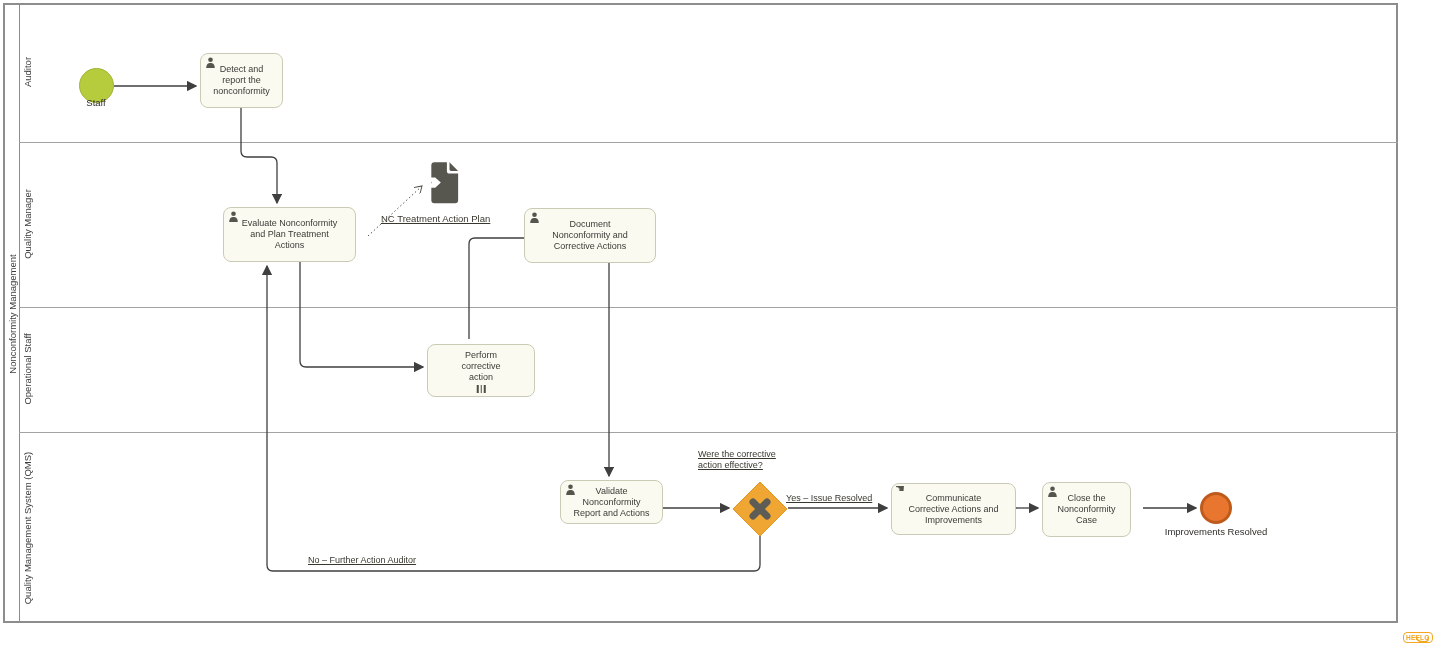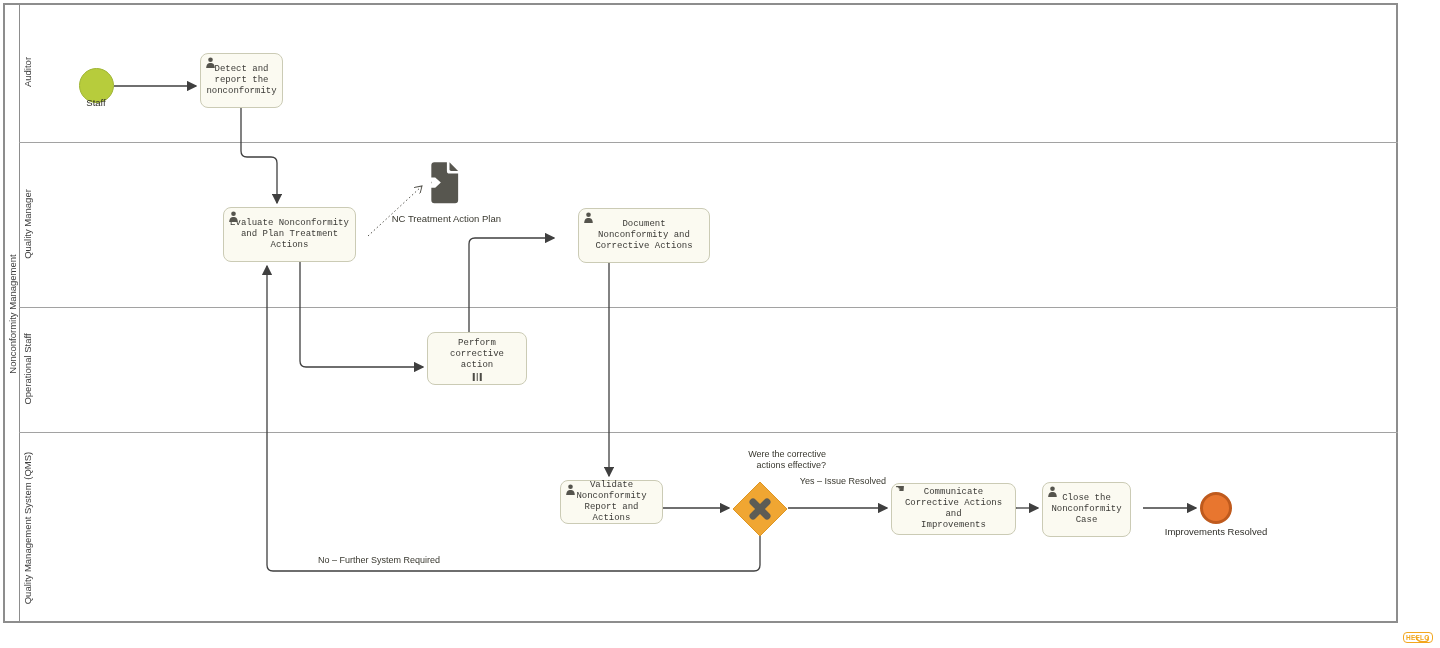--- a/index.html
+++ b/index.html
@@ -18,34 +18,34 @@
   
   .pool{left:3px;top:3px;width:1395px;height:620px;border:2px solid var(--lane-border);box-sizing:border-box;}
   .pool-divider{left:19px;top:3px;width:0;height:620px;border-left:1.5px solid var(--lane-border);}
   .lane-line{left:19px;width:1379px;height:0;border-top:1px solid #a2a2a2;}
   .vlabel{position:absolute;white-space:nowrap;transform:translate(-50%,-50%) rotate(-90deg);
           font-size:9.5px;color:#3c3c3c;}
   
   .task{display:flex;align-items:center;justify-content:center;text-align:center;
         background:var(--task-fill);border:1px solid var(--task-border);border-radius:8px;
         font-size:9px;line-height:11px;box-sizing:border-box;padding:2px 6px;}
-  .tlabel{white-space:pre-line;font-family:Liberation Mono, monospace;}
+  .tlabel{white-space:pre-line;}
   .task-icon{position:absolute;left:4px;top:3px;width:11px;height:11px;}
   .task-icon svg{display:block;}
   .hand-icon{position:absolute;left:3px;top:-1px;font-size:11px;color:var(--icon);
              font-family:"DejaVu Sans",sans-serif;}
   .mi-marker{position:absolute;left:50%;bottom:3px;transform:translateX(-50%);display:flex;gap:2px;}
   .mi-marker i{display:block;width:1.5px;height:8px;background:#4c4b45;}
   
   .event{border-radius:50%;box-sizing:border-box;}
   .event.start{left:79px;top:68px;width:35px;height:35px;background:var(--start-fill);
                border:1.5px solid var(--start-stroke);}
   .event.end{left:1200px;top:492px;width:32px;height:32px;background:var(--end-fill);
              border:3px solid var(--end-stroke);}
-  .edge-label{position:absolute;font-size:9px;text-align:right;white-space:pre-line;line-height:11px;color:#39382f;}
+  .edge-label{position:absolute;font-size:9px;text-align:left;white-space:pre-line;line-height:11px;color:#39382f;text-decoration:underline;}
   .node-label{position:absolute;font-size:9.5px;text-align:center;color:#2e2d28;}
   
   svg.wires{left:0;top:0;}
   .flow{fill:none;stroke:var(--flow-line);stroke-width:1.3px;}
   .assoc{fill:none;stroke:#55544d;stroke-width:1px;stroke-dasharray:1.5,2.5;}
   #arrhead path{fill:var(--flow-line);}
   #oarrhead path{fill:none;stroke:#55544d;stroke-width:1px;}
   .gw-shape{fill:var(--gateway-fill);stroke:var(--gateway-stroke);stroke-width:1px;stroke-linejoin:round;}
   .gw-x{stroke:#5d5c55;stroke-width:7px;stroke-linecap:round;}
   .person{fill:var(--icon);}
@@ -124,33 +124,33 @@
       <svg viewBox="0 0 10 10" width="11" height="11">
           <circle class="person" cx="5" cy="2.5" r="2.1"></circle>
           <path class="person" d="M1.1,10 C1.1,6.7 2.9,5.5 5,5.5 C7.1,5.5 8.9,6.7 8.9,10 Z"></path>
         </svg>
     </span>
     <span class="tlabel">Evaluate Nonconformity
 and Plan Treatment
 Actions</span>
   </div>
 
-  <div class="abs task" style="left:578px;top:208px;width:132px;height:55px">
+  <div class="abs task" style="left:524px;top:208px;width:132px;height:55px">
     <span class="task-icon">
       <svg viewBox="0 0 10 10" width="11" height="11">
           <circle class="person" cx="5" cy="2.5" r="2.1"></circle>
           <path class="person" d="M1.1,10 C1.1,6.7 2.9,5.5 5,5.5 C7.1,5.5 8.9,6.7 8.9,10 Z"></path>
         </svg>
     </span>
     <span class="tlabel">Document
 Nonconformity and
 Corrective Actions</span>
   </div>
 
-  <div class="abs task" style="left:427px;top:332px;width:100px;height:53px">
+  <div class="abs task" style="left:427px;top:344px;width:108px;height:53px">
     <span class="tlabel" style="margin-bottom:8px">Perform
 corrective
 action</span>
     <span class="mi-marker">
         <i></i>
         <i></i>
         <i></i>
       </span>
   </div>
 
@@ -188,23 +188,23 @@
   <div class="abs" style="left:427px;top:159px;width:32px;height:48px">
     <svg viewBox="-5 0 37 48" width="32" height="48">
       <path d="M3.5,0 H18 V10 Q18,13 21,13 H31 V44 Q31,47.5 27.5,47.5 H3.5 Q0,47.5 0,44 V3.5 Q0,0 3.5,0 Z" fill="#57564f"></path>
       <path d="M21,0 L31,10 H23 Q21,10 21,8 Z" fill="#57564f"></path>
       <path d="M-3,17.5 H4.5 L11,23.5 L4.5,29.5 H-3 L0.5,23.5 Z" fill="#ffffff"></path>
     </svg>
   </div>
   <div class="edge-label" style="left:381px;top:213px;width:120px;font-size:9.5px">NC Treatment Action Plan</div>
 
   <div class="edge-label" style="left:698px;top:449px;width:128px">Were the corrective
-actions effective?</div>
-  <div class="edge-label" style="left:786px;top:476px;width:100px">Yes – Issue Resolved</div>
-  <div class="edge-label" style="left:308px;top:555px;width:132px">No – Further System Required</div>
+action effective?</div>
+  <div class="edge-label" style="left:786px;top:493px;width:100px">Yes – Issue Resolved</div>
+  <div class="edge-label" style="left:308px;top:555px;width:132px">No – Further Action Auditor</div>
 
   <div class="abs heflo">
     <span class="box">HEFLO</span>
     <svg width="16" height="9">
       <path d="M1,1 Q3,7 11,5.5 Q14,5 13,1.5" stroke="#f2a71f" stroke-width="1.4" fill="none" stroke-linecap="round"></path>
     </svg>
   </div>
 
 </div>
 

